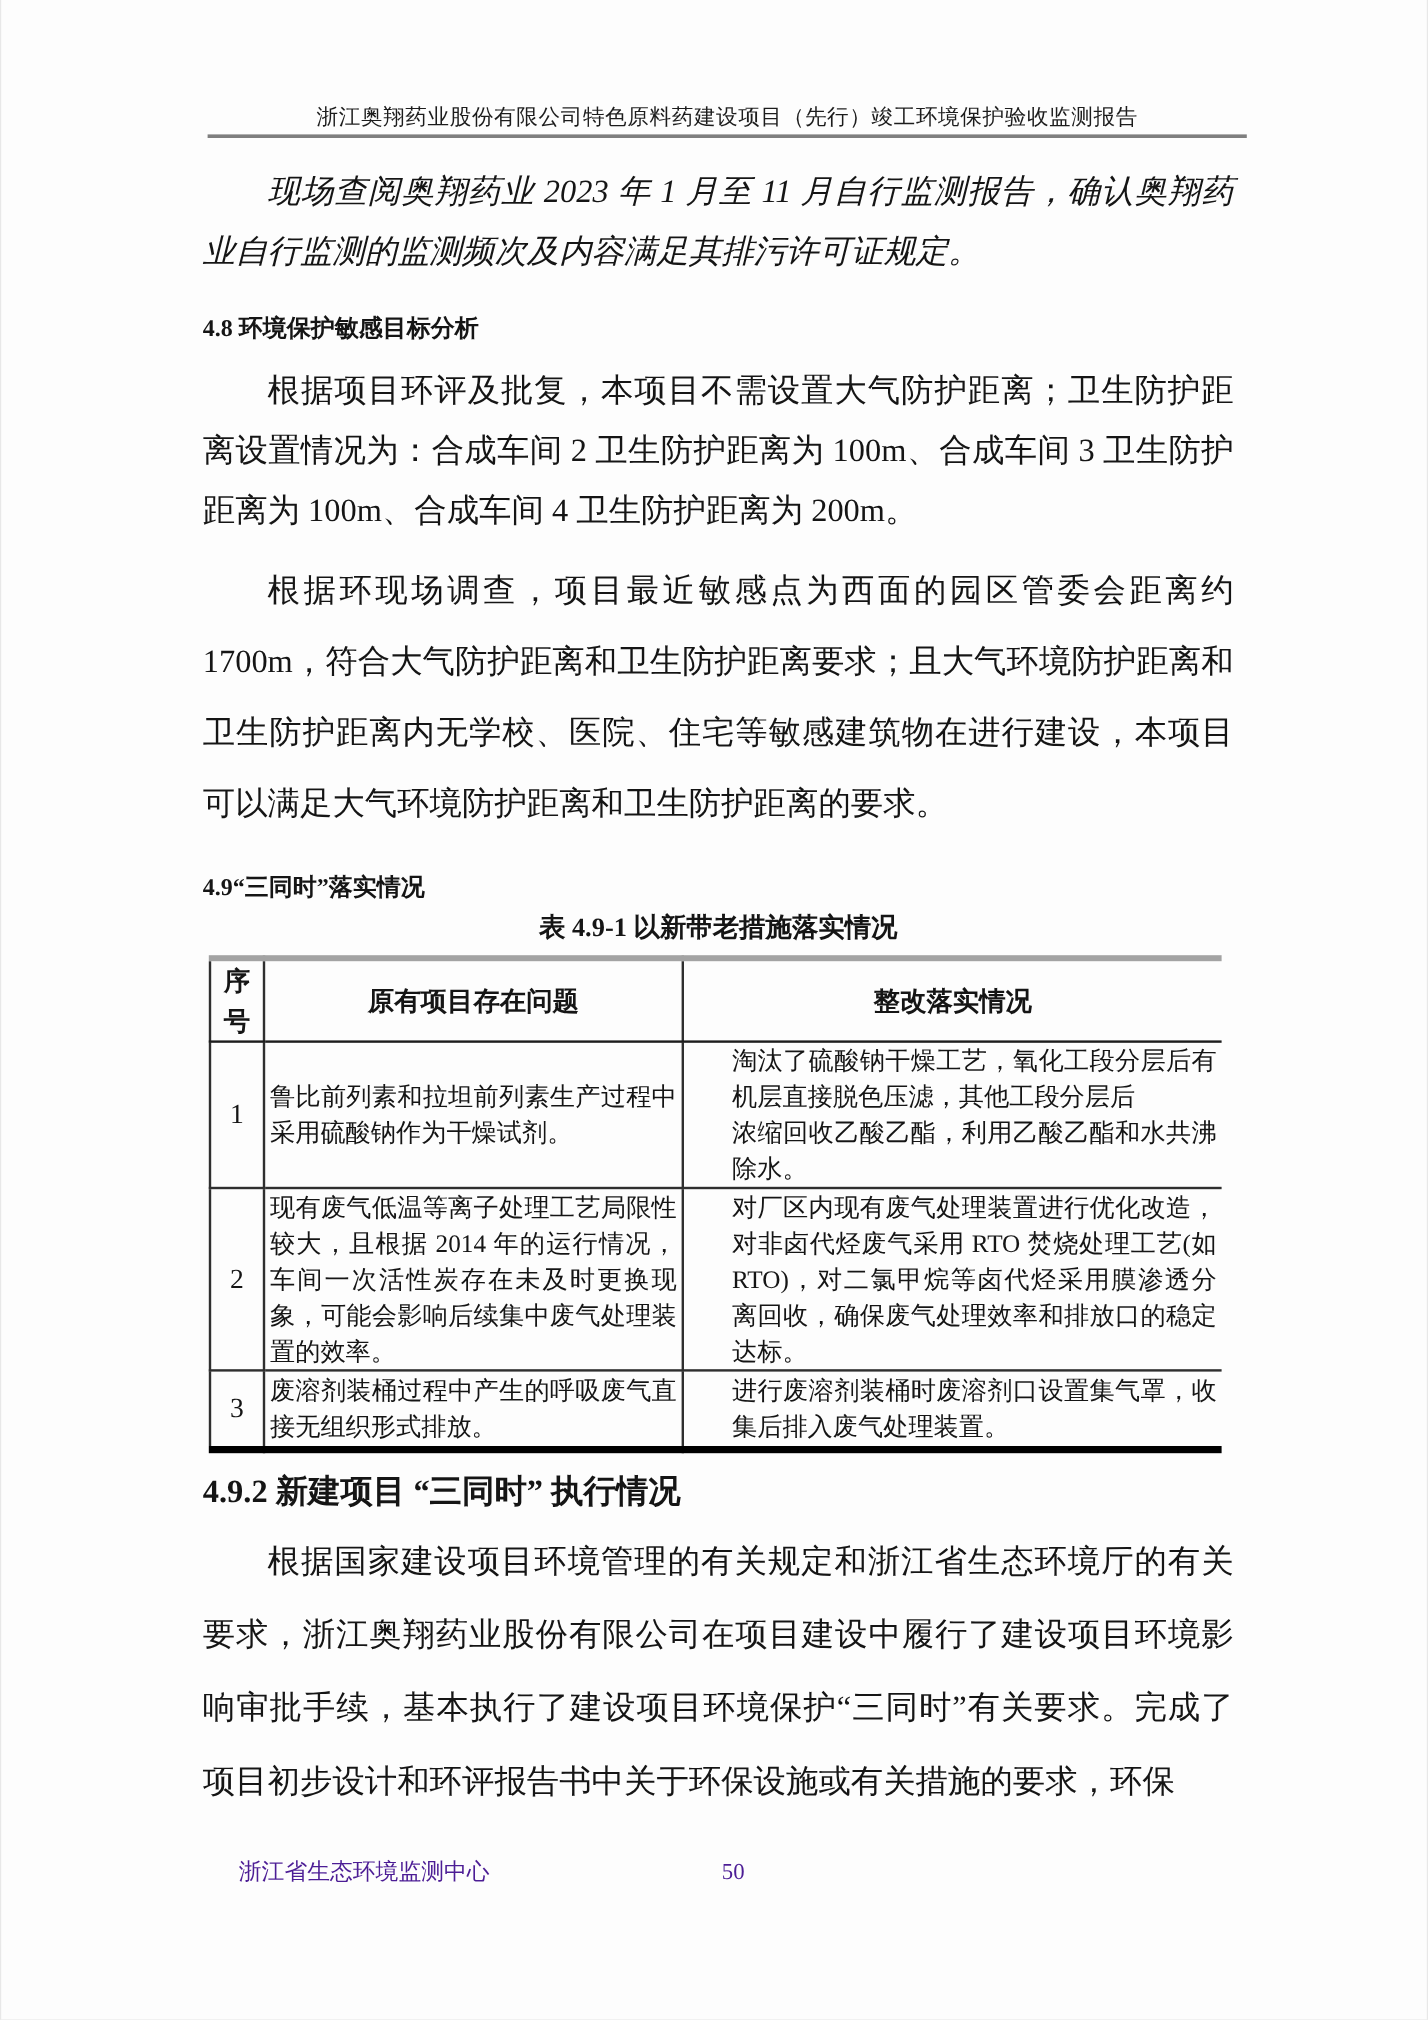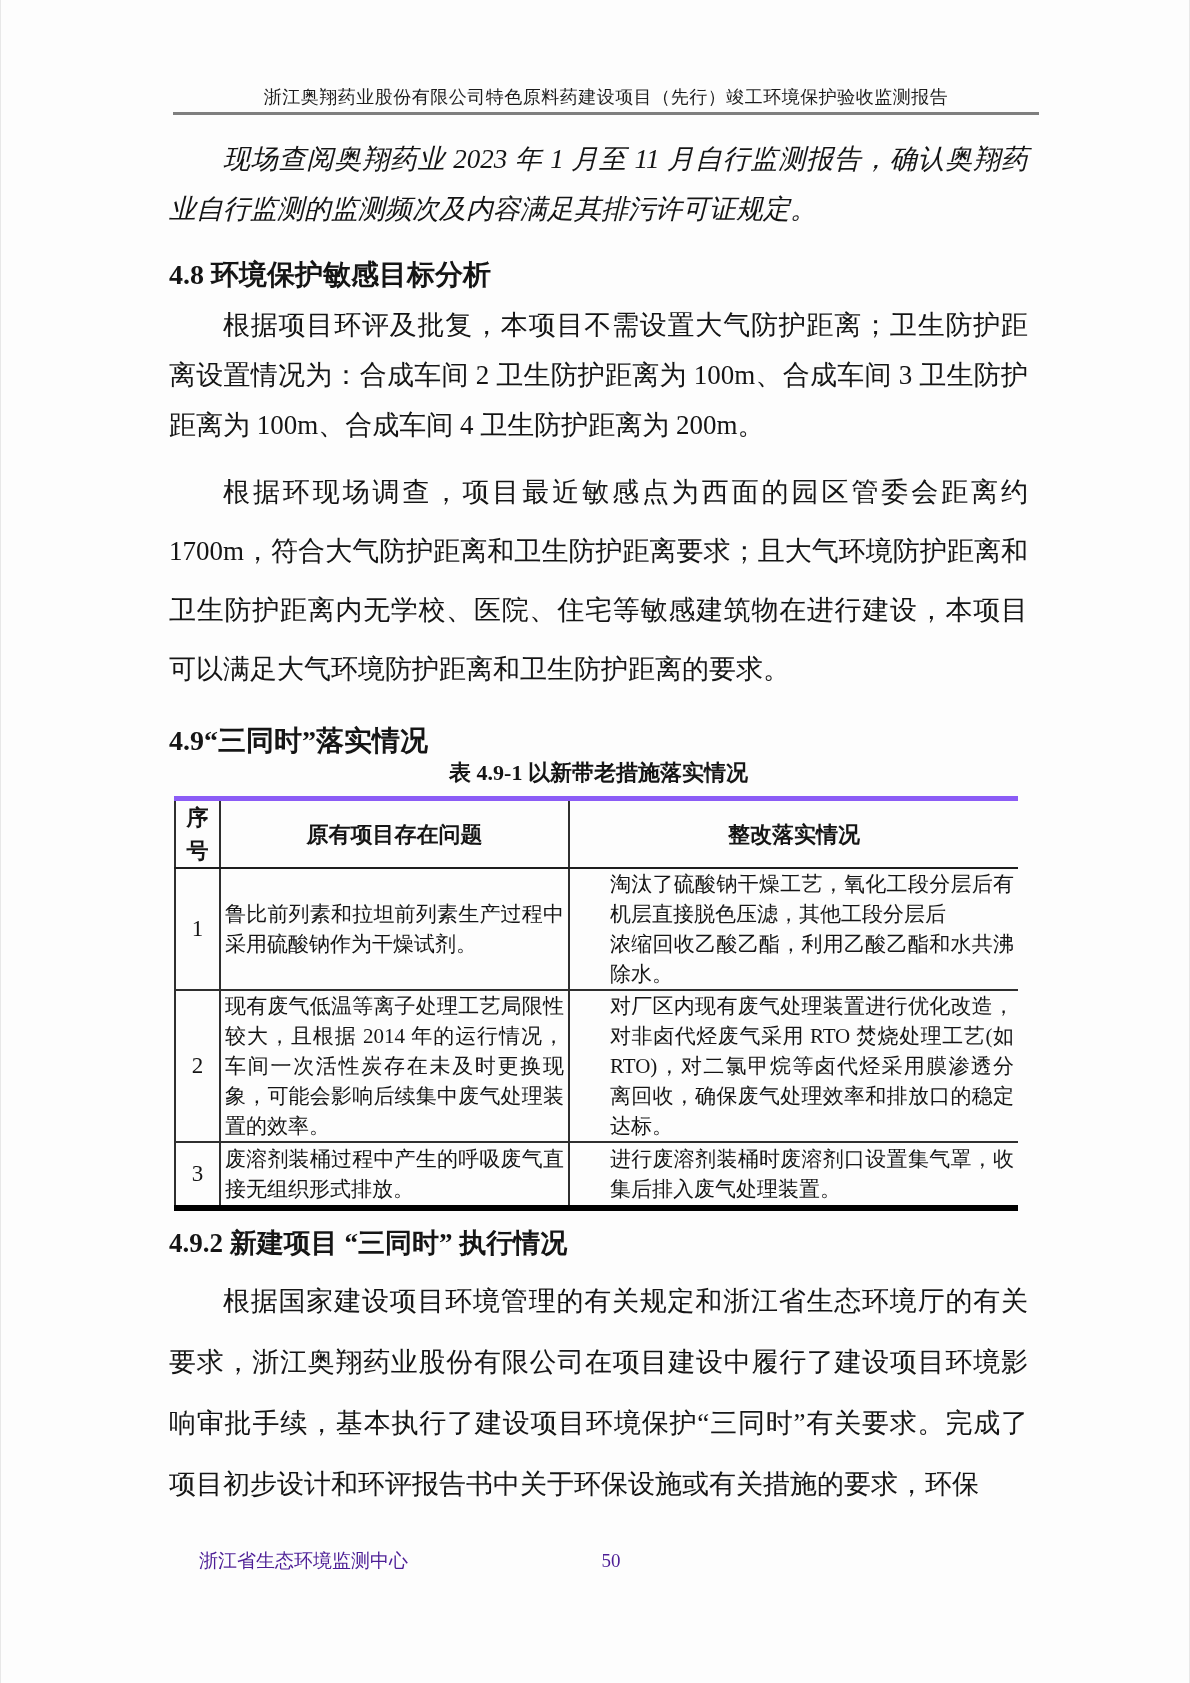--- a/index.html
+++ b/index.html
@@ -26,34 +26,34 @@
   }
 
   
   .para { margin:0; text-align:justify; text-indent:2em; font-size:27px; }
   .p-intro { margin-top:19px; line-height:50px;font-style:italic; }
   .p-48a  { margin-top:8px;  line-height:50px; }
   .p-48b  { margin-top:13px; line-height:59px; }
   .p-492  { margin-top:11px; line-height:61px; }
 
   
-  .h-major { margin:23px 0 0 0; font-size:28px; line-height:35px; font-weight:bold; }
+  .h-major { margin:23px 0 0 0; font-size:20px; line-height:35px; font-weight:bold; }
   .h-49    { margin-top:24px; }
   .h-minor { margin:25px 0 0 0; font-size:27px; line-height:34px; font-weight:bold; }
   .h-492   { margin-top:15px; }
 
   
   .tbl-caption {
     font-size:22px; line-height:30px;
     font-weight:bold; text-align:center;
   }
   table.impl {
     width:843px; margin:8px 0 0 5px;
     border-collapse:collapse; table-layout:fixed;
-    border-top:5px solid #8b5cf6;
+    border-top:5px solid #a3a3a3;
     border-bottom:6px solid #000;
   }
   .impl col.c-no      { width:45px; }
   .impl col.c-problem { width:349px; }
   .impl col.c-action  { width:449px; }
   .impl th, .impl td {
     border:2px solid #2f2f2f;
     padding:0 4px;
     vertical-align:middle;
     font-size:21px; line-height:30px;

